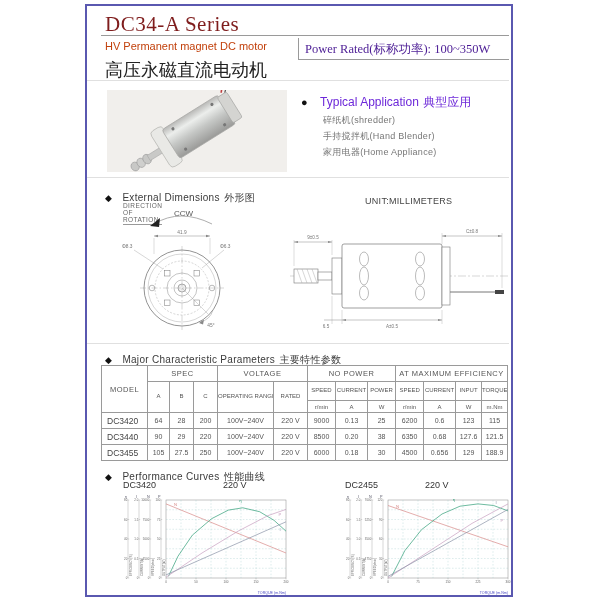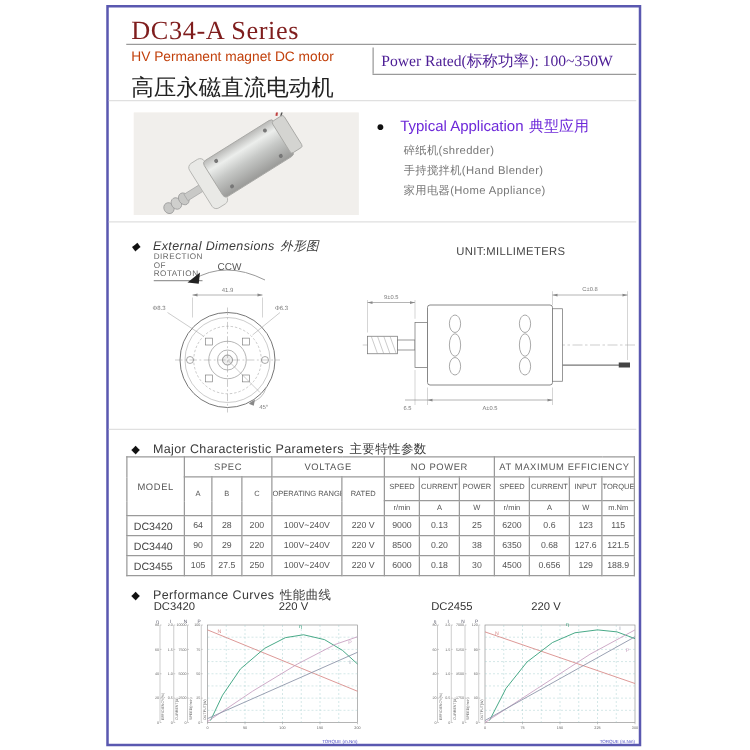--- a/index.html
+++ b/index.html
@@ -86,21 +86,21 @@
       <span class="bullet">●</span>
       <span class="app-title" style="margin-left:8px;">Typical Application</span>
       <span class="app-title">典型应用</span>
     </div>
     <div class="abs app-item" style="left:236px;top:108px;">碎纸机(shredder)</div>
     <div class="abs app-item" style="left:236px;top:124px;">手持搅拌机(Hand Blender)</div>
     <div class="abs app-item" style="left:236px;top:140px;">家用电器(Home Appliance)</div>
 
     <div class="abs hline-light" style="left:0;top:171px;width:422px;"></div>
 
-    <div class="abs" style="left:18px;top:181px;font-style:italic;">
+    <div class="abs" style="left:18px;top:181px;">
       <span class="diamond">◆</span>
       <span class="sec-title">External Dimensions</span>
       <span class="sec-title">外形图</span>
     </div>
     <div class="abs unit-label" style="left:278px;top:190px;">UNIT:MILLIMETERS</div>
     <div class="abs">
         <span class="abs dir-label" style="left:36px;top:196px;">DIRECTION OF ROTATION</span>
       </div>
 
     <svg class="abs" style="left:27px;top:200px;" viewBox="0 0 136 126" width="136" height="126">

